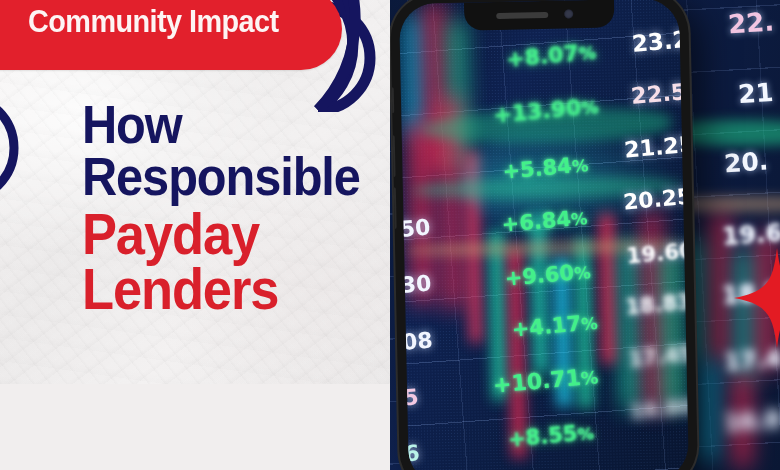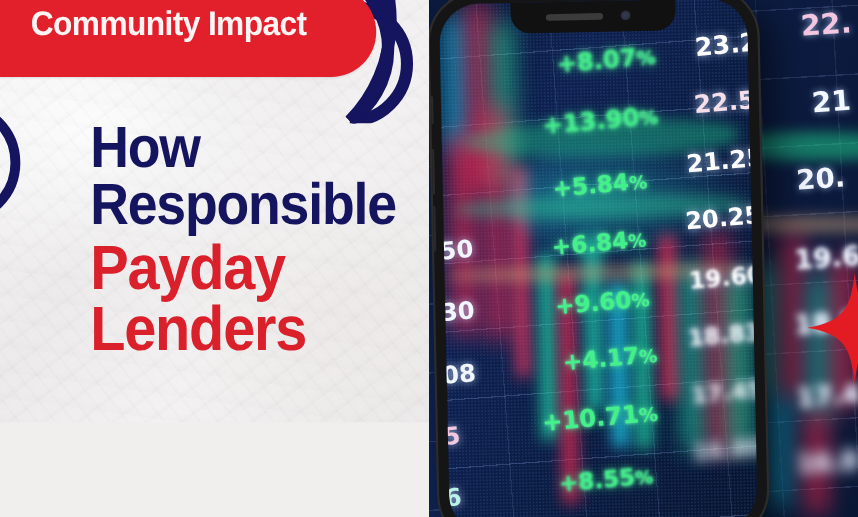--- a/index.html
+++ b/index.html
@@ -65,21 +65,21 @@
   }
 
   
   .wifi-arcs { position: absolute; z-index: 5; }
   #wifi-top-right { left: 300px; top: -48px; }
   #wifi-left { left: -48px; top: 88px; }
 
   
   #headline {
     position: absolute;
-    left: 82px; top: 110px;
+    left: 82px; top: 100px;
     width: 320px;
     z-index: 7;
   }
   .hl-line {
     font-family: "Liberation Sans Narrow", "Liberation Sans", sans-serif;
     font-weight: 700;
     letter-spacing: -1.2px;
     line-height: 0.94;
     transform: scaleX(0.92);
     transform-origin: left center;

